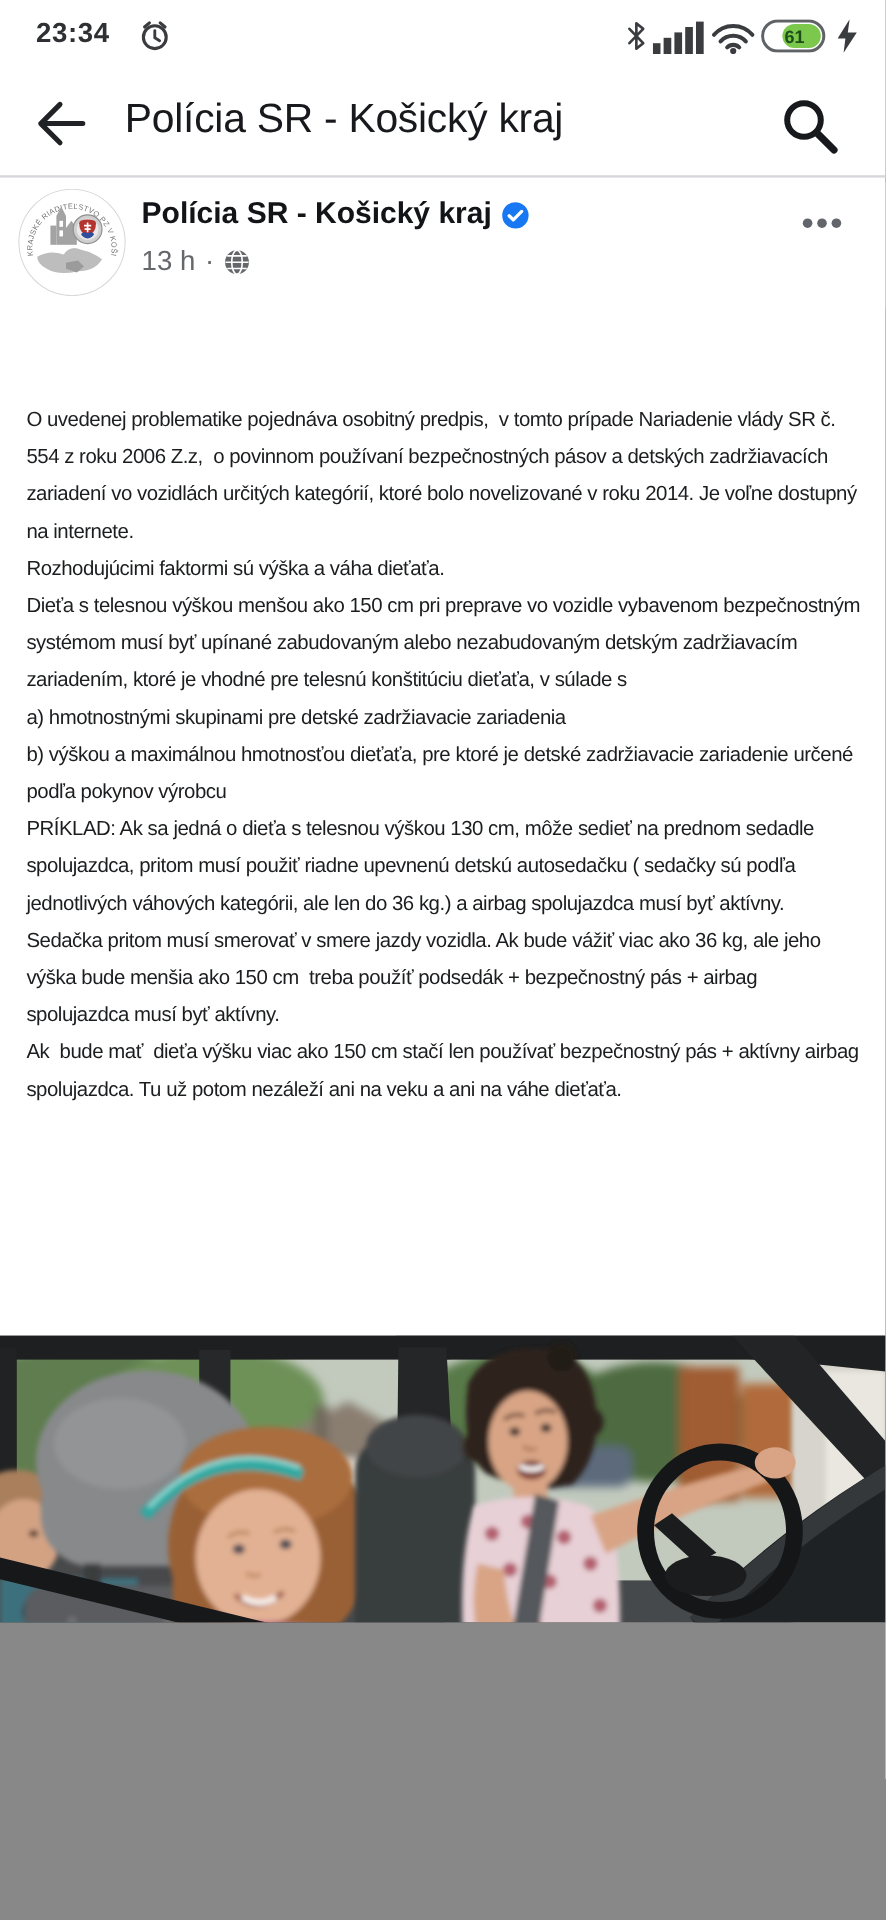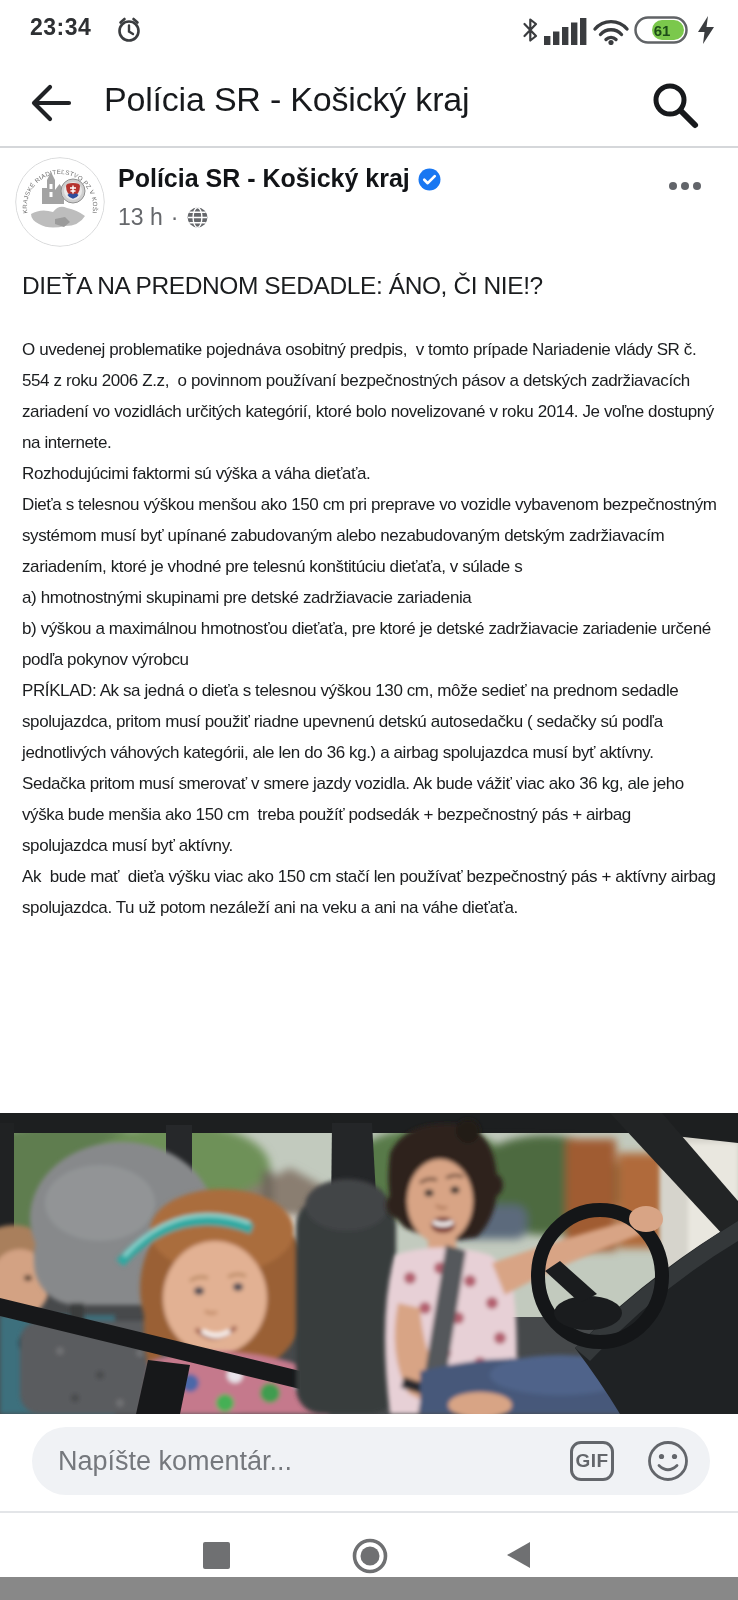--- a/index.html
+++ b/index.html
@@ -1,16 +1,16 @@
 <!DOCTYPE html>
 <html><head>
 <meta charset="utf-8">
 <style>
   html,body{margin:0;padding:0;background:#888;}
-  .screen{position:relative;width:738px;height:1577px;background:#ffffff;overflow:hidden;
+  .screen{position:relative;width:738px;height:1352px;background:#ffffff;overflow:hidden;
           font-family:"Liberation Sans", sans-serif;}
 
   
   .status-bar{position:absolute;top:0;left:0;width:738px;height:60px;background:#fff;}
   .sb-time{position:absolute;left:30px;top:14px;font-size:23px;font-weight:700;color:#2e3033;letter-spacing:0.5px;}
   .alarm{position:absolute;left:114px;top:15px;}
   .bt{position:absolute;left:522px;top:16px;}
   .sig{position:absolute;left:544px;top:17px;}
   .wifi{position:absolute;left:592px;top:17px;}
   .batt{position:absolute;left:634px;top:16px;}
@@ -21,21 +21,21 @@
   .back{position:absolute;left:30px;top:24px;cursor:pointer;}
   .app-title{position:absolute;left:104px;top:20px;font-size:34px;font-weight:500;color:#17191c;letter-spacing:-0.2px;white-space:nowrap;}
   .search{position:absolute;left:650px;top:20px;cursor:pointer;}
 
   
   .post-header{position:absolute;top:152px;left:0;width:738px;height:105px;background:#fff;}
   .avatar{position:absolute;left:15px;top:5px;width:90px;height:90px;border-radius:50%;overflow:hidden;}
   .author-row{position:absolute;left:118px;top:12px;display:flex;align-items:center;}
   .author{font-size:25px;font-weight:700;color:#121417;white-space:nowrap;}
   .vbadge{margin-left:8px;margin-top:2px;}
-  .meta-row{position:absolute;left:118px;top:52px;display:flex;color:#65676b;font-size:23px;}
+  .meta-row{position:absolute;left:118px;top:52px;display:flex;align-items:center;color:#65676b;font-size:23px;}
   .meta-sep{margin:0 8px;}
   .dots{position:absolute;left:668px;top:28px;cursor:pointer;}
 
   
   .post-title{position:absolute;left:22px;top:272px;width:700px;font-size:24.5px;color:#1b1d1f;letter-spacing:-0.4px;}
   .post-body{position:absolute;left:22px;top:334px;width:698px;font-size:17px;line-height:31px;color:#1b1d1f;
              letter-spacing:-0.4px;white-space:pre-wrap;}
 
   
   .photo{position:absolute;top:1113px;left:0;width:738px;height:301px;overflow:hidden;background:#444;}
@@ -155,21 +155,20 @@
         </g>
       </svg>
     </div>
     <svg class="dots" width="34" height="12" viewBox="0 0 34 12">
       <circle cx="5" cy="6" r="4" fill="#62656a"></circle>
       <circle cx="17" cy="6" r="4" fill="#62656a"></circle>
       <circle cx="29" cy="6" r="4" fill="#62656a"></circle>
     </svg>
   </div>
 
-  <div class="post-title">DIEŤA NA PREDNOM SEDADLE: ÁNO, ČI NIE!?</div>
   <div class="post-body">O uvedenej problematike pojednáva osobitný predpis,  v tomto prípade Nariadenie vlády SR č. 554 z roku 2006 Z.z,  o povinnom používaní bezpečnostných pásov a detských zadržiavacích zariadení vo vozidlách určitých kategórií, ktoré bolo novelizované v roku 2014. Je voľne dostupný na internete.
 Rozhodujúcimi faktormi sú výška a váha dieťaťa.
 Dieťa s telesnou výškou menšou ako 150 cm pri preprave vo vozidle vybavenom bezpečnostným systémom musí byť upínané zabudovaným alebo nezabudovaným detským zadržiavacím zariadením, ktoré je vhodné pre telesnú konštitúciu dieťaťa, v súlade s
 a) hmotnostnými skupinami pre detské zadržiavacie zariadenia
 b) výškou a maximálnou hmotnosťou dieťaťa, pre ktoré je detské zadržiavacie zariadenie určené podľa pokynov výrobcu
 PRÍKLAD: Ak sa jedná o dieťa s telesnou výškou 130 cm, môže sedieť na prednom sedadle spolujazdca, pritom musí použiť riadne upevnenú detskú autosedačku ( sedačky sú podľa jednotlivých váhových kategórii, ale len do 36 kg.) a airbag spolujazdca musí byť aktívny.  Sedačka pritom musí smerovať v smere jazdy vozidla. Ak bude vážiť viac ako 36 kg, ale jeho výška bude menšia ako 150 cm  treba použíť podsedák + bezpečnostný pás + airbag spolujazdca musí byť aktívny.
 Ak  bude mať  dieťa výšku viac ako 150 cm stačí len používať bezpečnostný pás + aktívny airbag spolujazdca. Tu už potom nezáleží ani na veku a ani na váhe dieťaťa.</div>
 
   <div class="photo">
     <svg width="738" height="301" viewBox="0 0 738 301">

